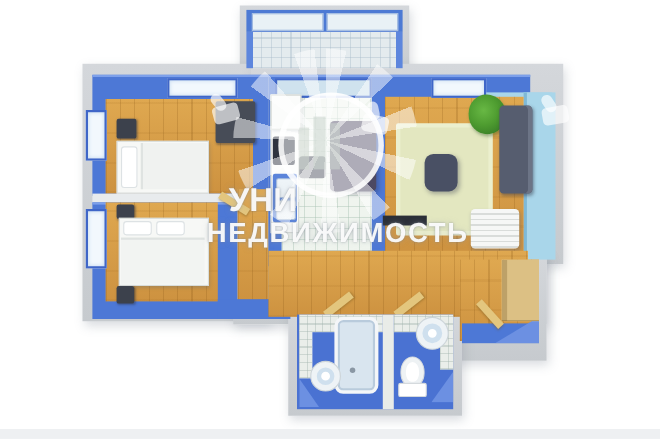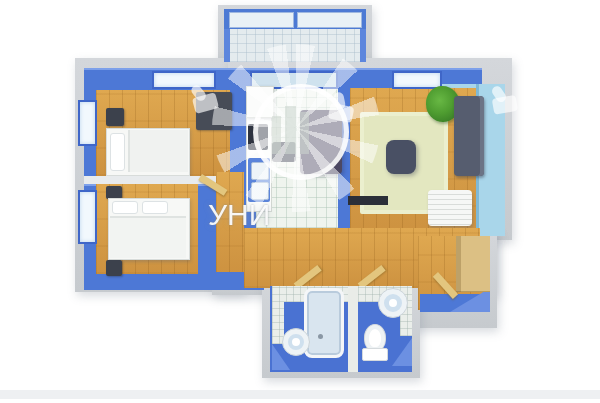--- a/index.html
+++ b/index.html
@@ -31,21 +31,21 @@
      #eaeeea;}
   .bluefloor{background:#4a72d2;}
   
   .window{background:#f2f8fd;border:2px solid #3f66c8;box-shadow:inset 0 0 4px #bcd4ee;}
   .whitegoods{background:#fbfcfb;border:1px solid #d3d8d3;}
   .darkfurn{background:#3c414c;border-radius:2px;box-shadow:1px 1px 2px rgba(40,45,60,.4);}
   .bed{background:#f7f8f6;border:1px solid #d8dcda;box-shadow:1px 2px 3px rgba(90,100,120,.30);}
   .pillow{background:#ffffff;border:1px solid #dde2e4;border-radius:3px;}
   .tan{background:#e3c67e;box-shadow:1px 1px 2px rgba(120,90,30,.45);}
   .wm{color:rgba(255,255,255,.92);text-shadow:0 0 2px rgba(118,128,140,.65),0 0 6px rgba(160,168,178,.35);
-      font-weight:normal;white-space:nowrap;pointer-events:none;margin-top:32px;}
+      font-weight:bold;white-space:nowrap;pointer-events:none;}
 </style>
 </head>
 <body>
 
 <div id="stage">
 
   <div class="abs slab" style="left:218px;top:5px;width:154px;height:73px;"></div>
   <div class="abs slab" style="left:75px;top:58px;width:170px;height:234px;"></div>
   <div class="abs slab" style="left:228px;top:58px;width:284px;height:182px;"></div>
   <div class="abs slab" style="left:212px;top:230px;width:285px;height:65px;"></div>
@@ -148,14 +148,15 @@
   <div class="abs" style="left:330px;top:94px;width:34px;height:30px;transform:rotate(12deg);pointer-events:none;">
     <div class="abs" style="left:0;top:12px;width:24px;height:16px;background:rgba(255,255,255,.65);border-radius:4px;"></div>
     <div class="abs" style="left:3px;top:0;width:10px;height:17px;background:rgba(255,255,255,.65);border-radius:5px;transform:rotate(-24deg);"></div>
   </div>
   <div class="abs" style="left:492px;top:84px;width:34px;height:30px;transform:rotate(-10deg);pointer-events:none;">
     <div class="abs" style="left:0;top:12px;width:24px;height:16px;background:rgba(255,255,255,.65);border-radius:4px;"></div>
     <div class="abs" style="left:3px;top:0;width:10px;height:17px;background:rgba(255,255,255,.65);border-radius:5px;transform:rotate(-24deg);"></div>
   </div>
 
   <div class="abs wm" style="left:208px;top:166px;font-size:30px;">УНИ</div>
+  <div class="abs wm" style="left:188px;top:198px;font-size:25px;letter-spacing:1.5px;">НЕДВИЖИМОСТЬ</div>
 
 </div>
 
 </body></html>

